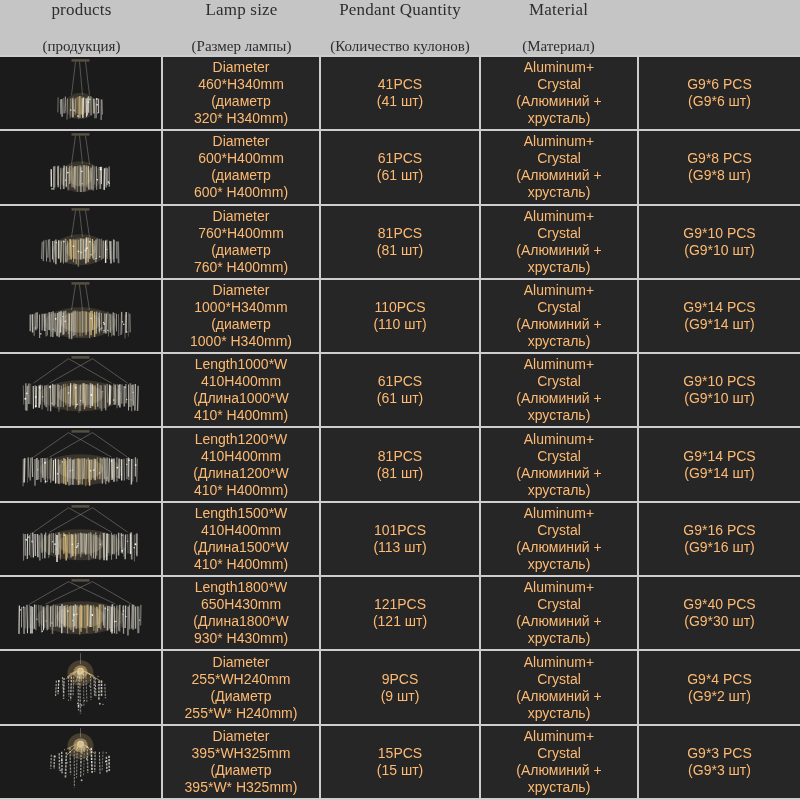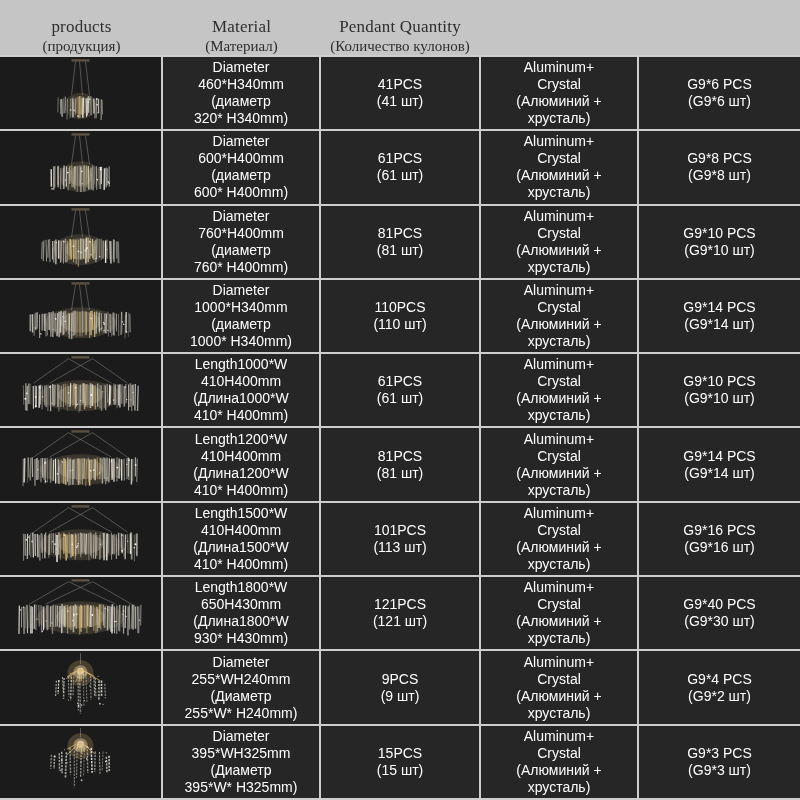--- a/index.html
+++ b/index.html
@@ -1,47 +1,51 @@
 <!DOCTYPE html>
 <html><head>
 <meta charset="utf-8">
 <style>
   html,body{margin:0;padding:0;background:#ffffff;}
   .stage{width:800px;height:800px;overflow:hidden;font-family:"Liberation Sans",sans-serif;background:#cdcdcd;}
   
   .header-row{display:grid;grid-template-columns:163px 157px 160px 157px 163px;height:55px;background:#c5c5c5;}
-  .header-cell{display:flex;flex-direction:column;align-items:center;justify-content:flex-end;gap:1px;
+  .header-cell{display:flex;flex-direction:column;align-items:center;justify-content:space-between;gap:14px;
     color:#2e2e2e;font-family:"Liberation Serif",serif;text-align:center;}
   .h-en{font-size:17px;letter-spacing:.2px;}
   .h-ru{font-size:15px;}
   
   .body{display:grid;grid-template-columns:161px 156px 158px 156px 161px;grid-auto-rows:72.3px;
     gap:2px;padding-top:2px;padding-bottom:2px;background:#cdcdcd;}
   .row{display:contents;}
-  .cell{background:#262626;color:#ffffff;display:flex;flex-direction:column;align-items:center;justify-content:center;
+  .cell{background:#262626;color:#fdba74;display:flex;flex-direction:column;align-items:center;justify-content:center;
     text-align:center;font-size:14px;line-height:17px;}
   .photo-cell{background:#1b1b1b;padding:0;display:block;}
   .lamp{display:block;width:100%;height:100%;}
 </style>
 </head>
 <body>
 
 <div class="stage">
   <div class="header-row">
     <div class="header-cell">
       <div class="h-en">products</div>
       <div class="h-ru">(продукция)</div>
     </div>
     <div class="header-cell">
-      <div class="h-en">Material</div>
-      <div class="h-ru">(Материал)</div>
+      <div class="h-en">Lamp size</div>
+      <div class="h-ru">(Размер лампы)</div>
     </div>
     <div class="header-cell">
       <div class="h-en">Pendant Quantity</div>
       <div class="h-ru">(Количество кулонов)</div>
+    </div>
+    <div class="header-cell">
+      <div class="h-en">Material</div>
+      <div class="h-ru">(Материал)</div>
     </div>
   </div>
   <div class="body">
   <div class="row">
     <div class="cell photo-cell">
       <svg class="lamp" preserveAspectRatio="xMidYMid meet" viewBox="0 0 161 72">
             <rect x="71.5" y="2" width="18" height="2.5" fill="#5e5647" opacity="0.9"></rect>
             <line x1="75.5" y1="4.5" x2="71.5" y2="38" stroke="#8a8a85" stroke-width="0.7" opacity="0.75"></line>
             <line x1="79.5" y1="4.5" x2="82.5" y2="38" stroke="#8a8a85" stroke-width="0.7" opacity="0.75"></line>
             <line x1="85.5" y1="4.5" x2="89.5" y2="38" stroke="#8a8a85" stroke-width="0.7" opacity="0.75"></line>

